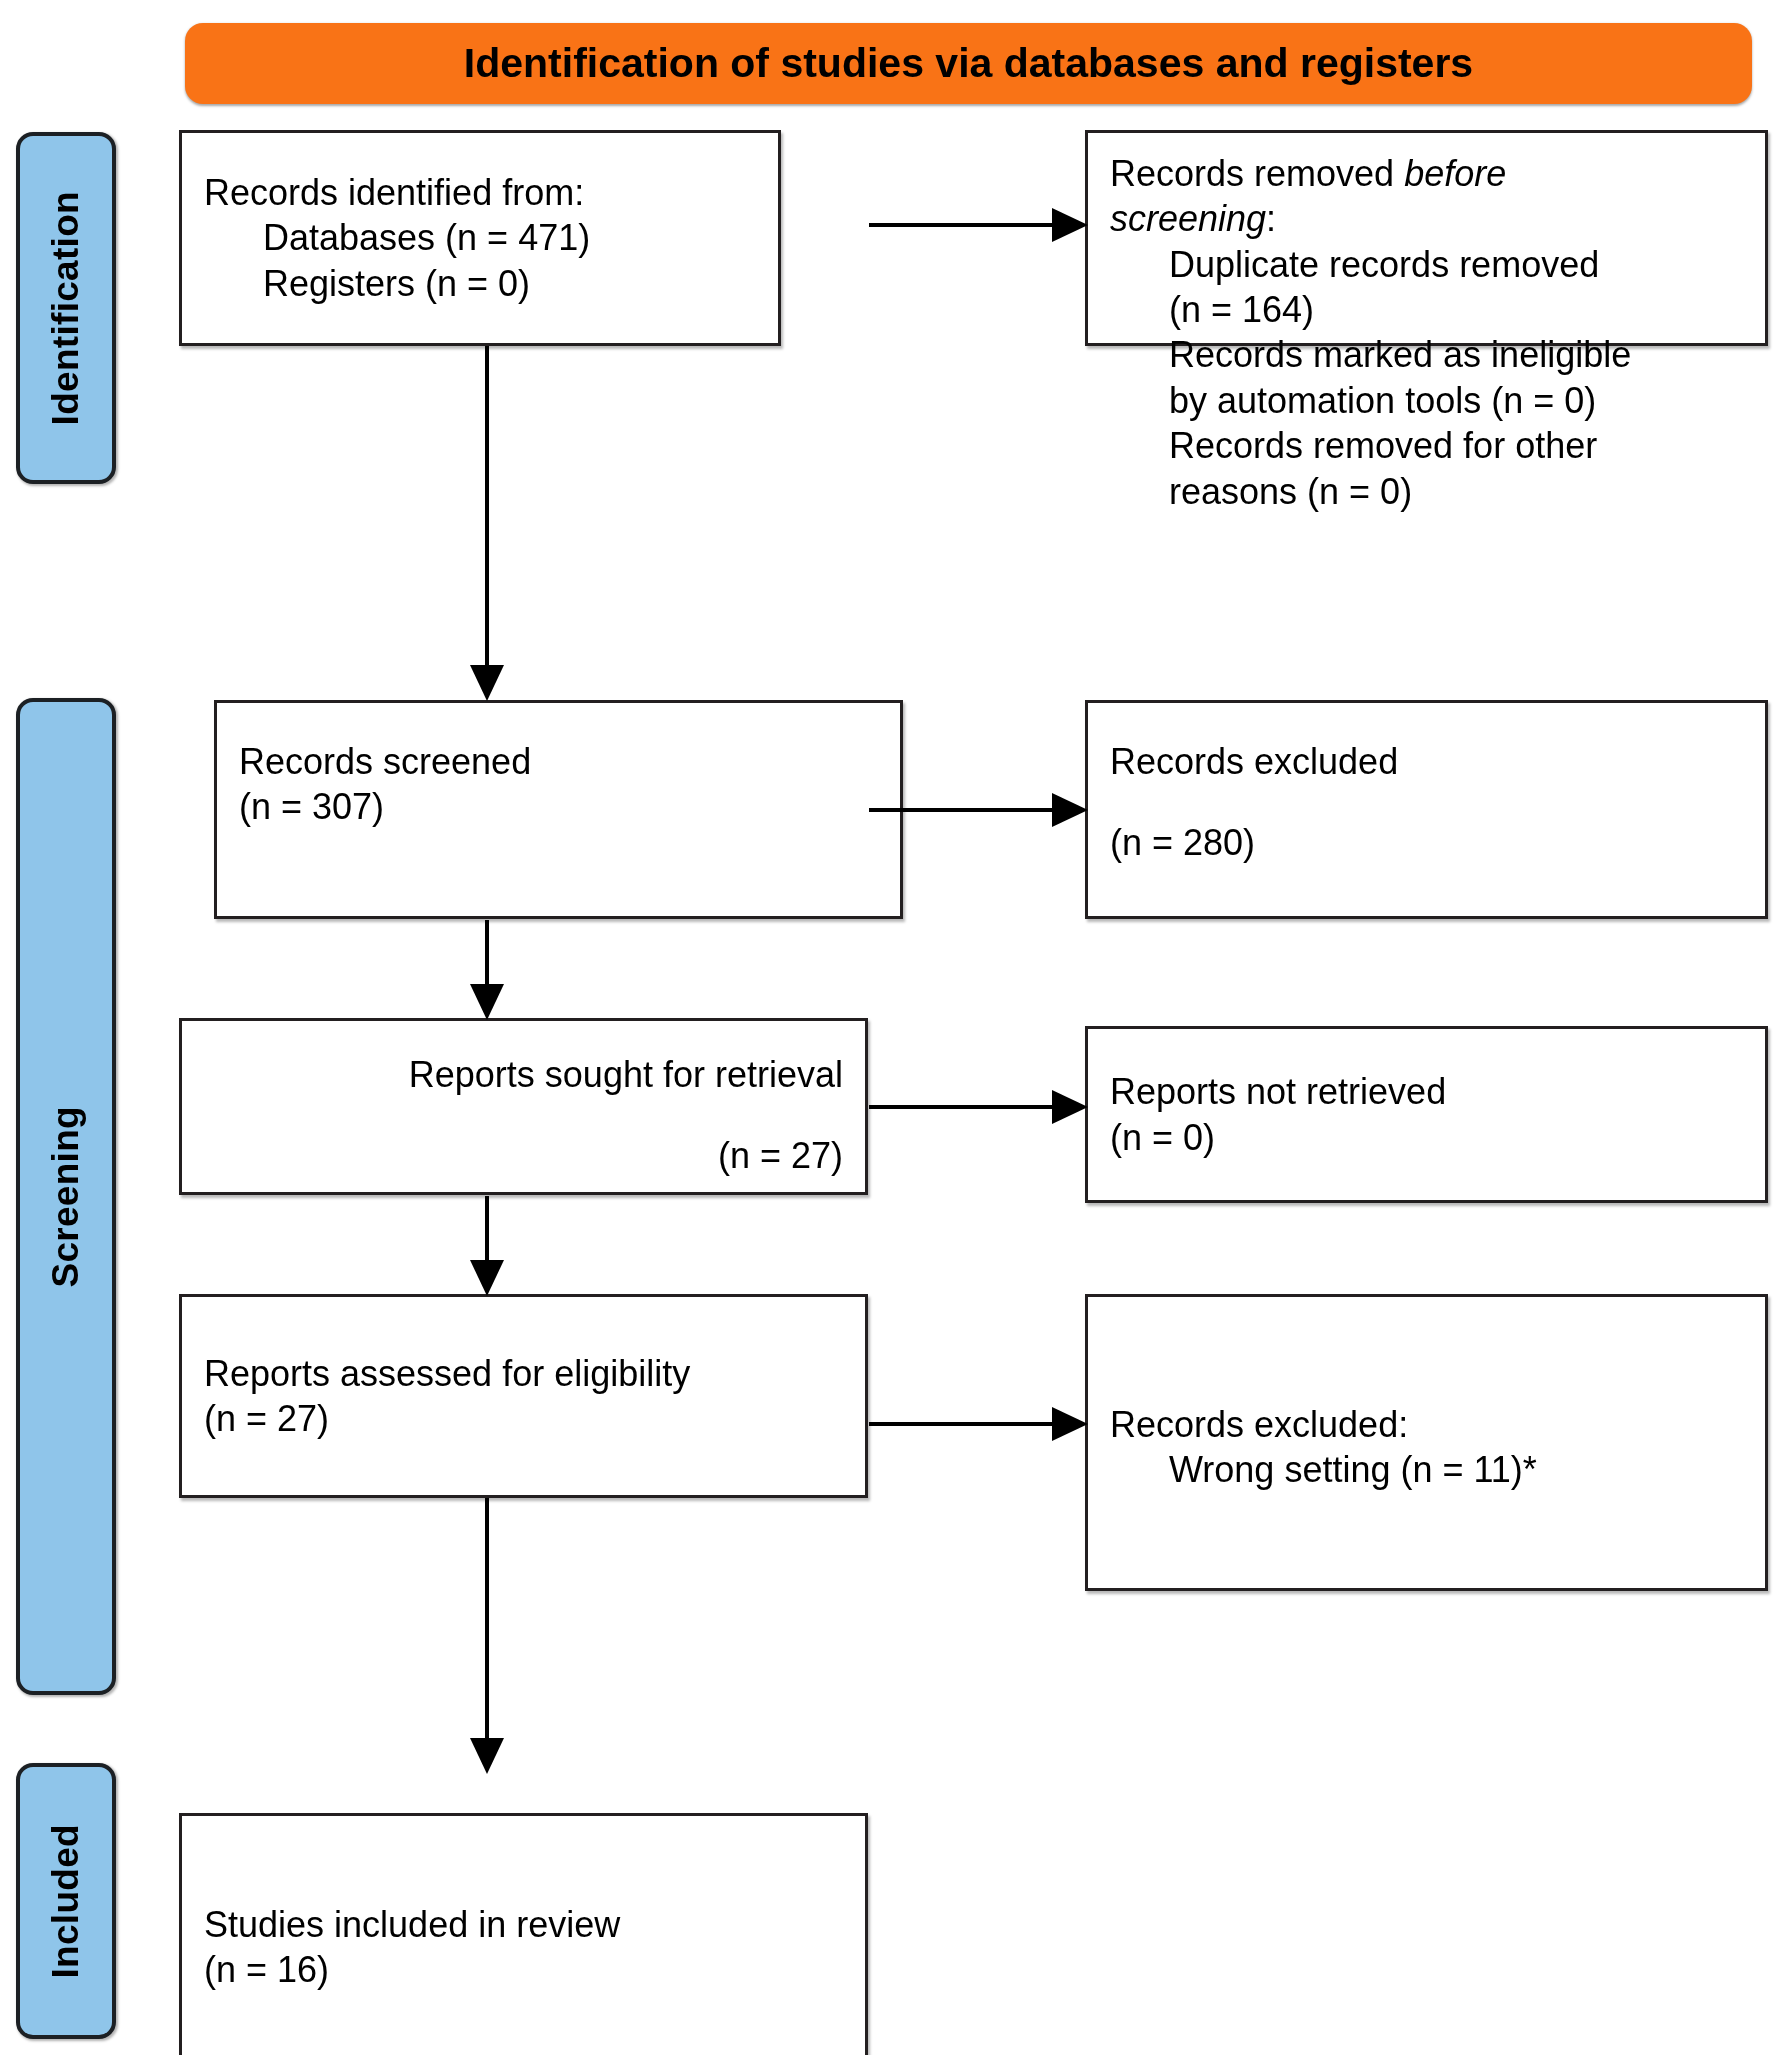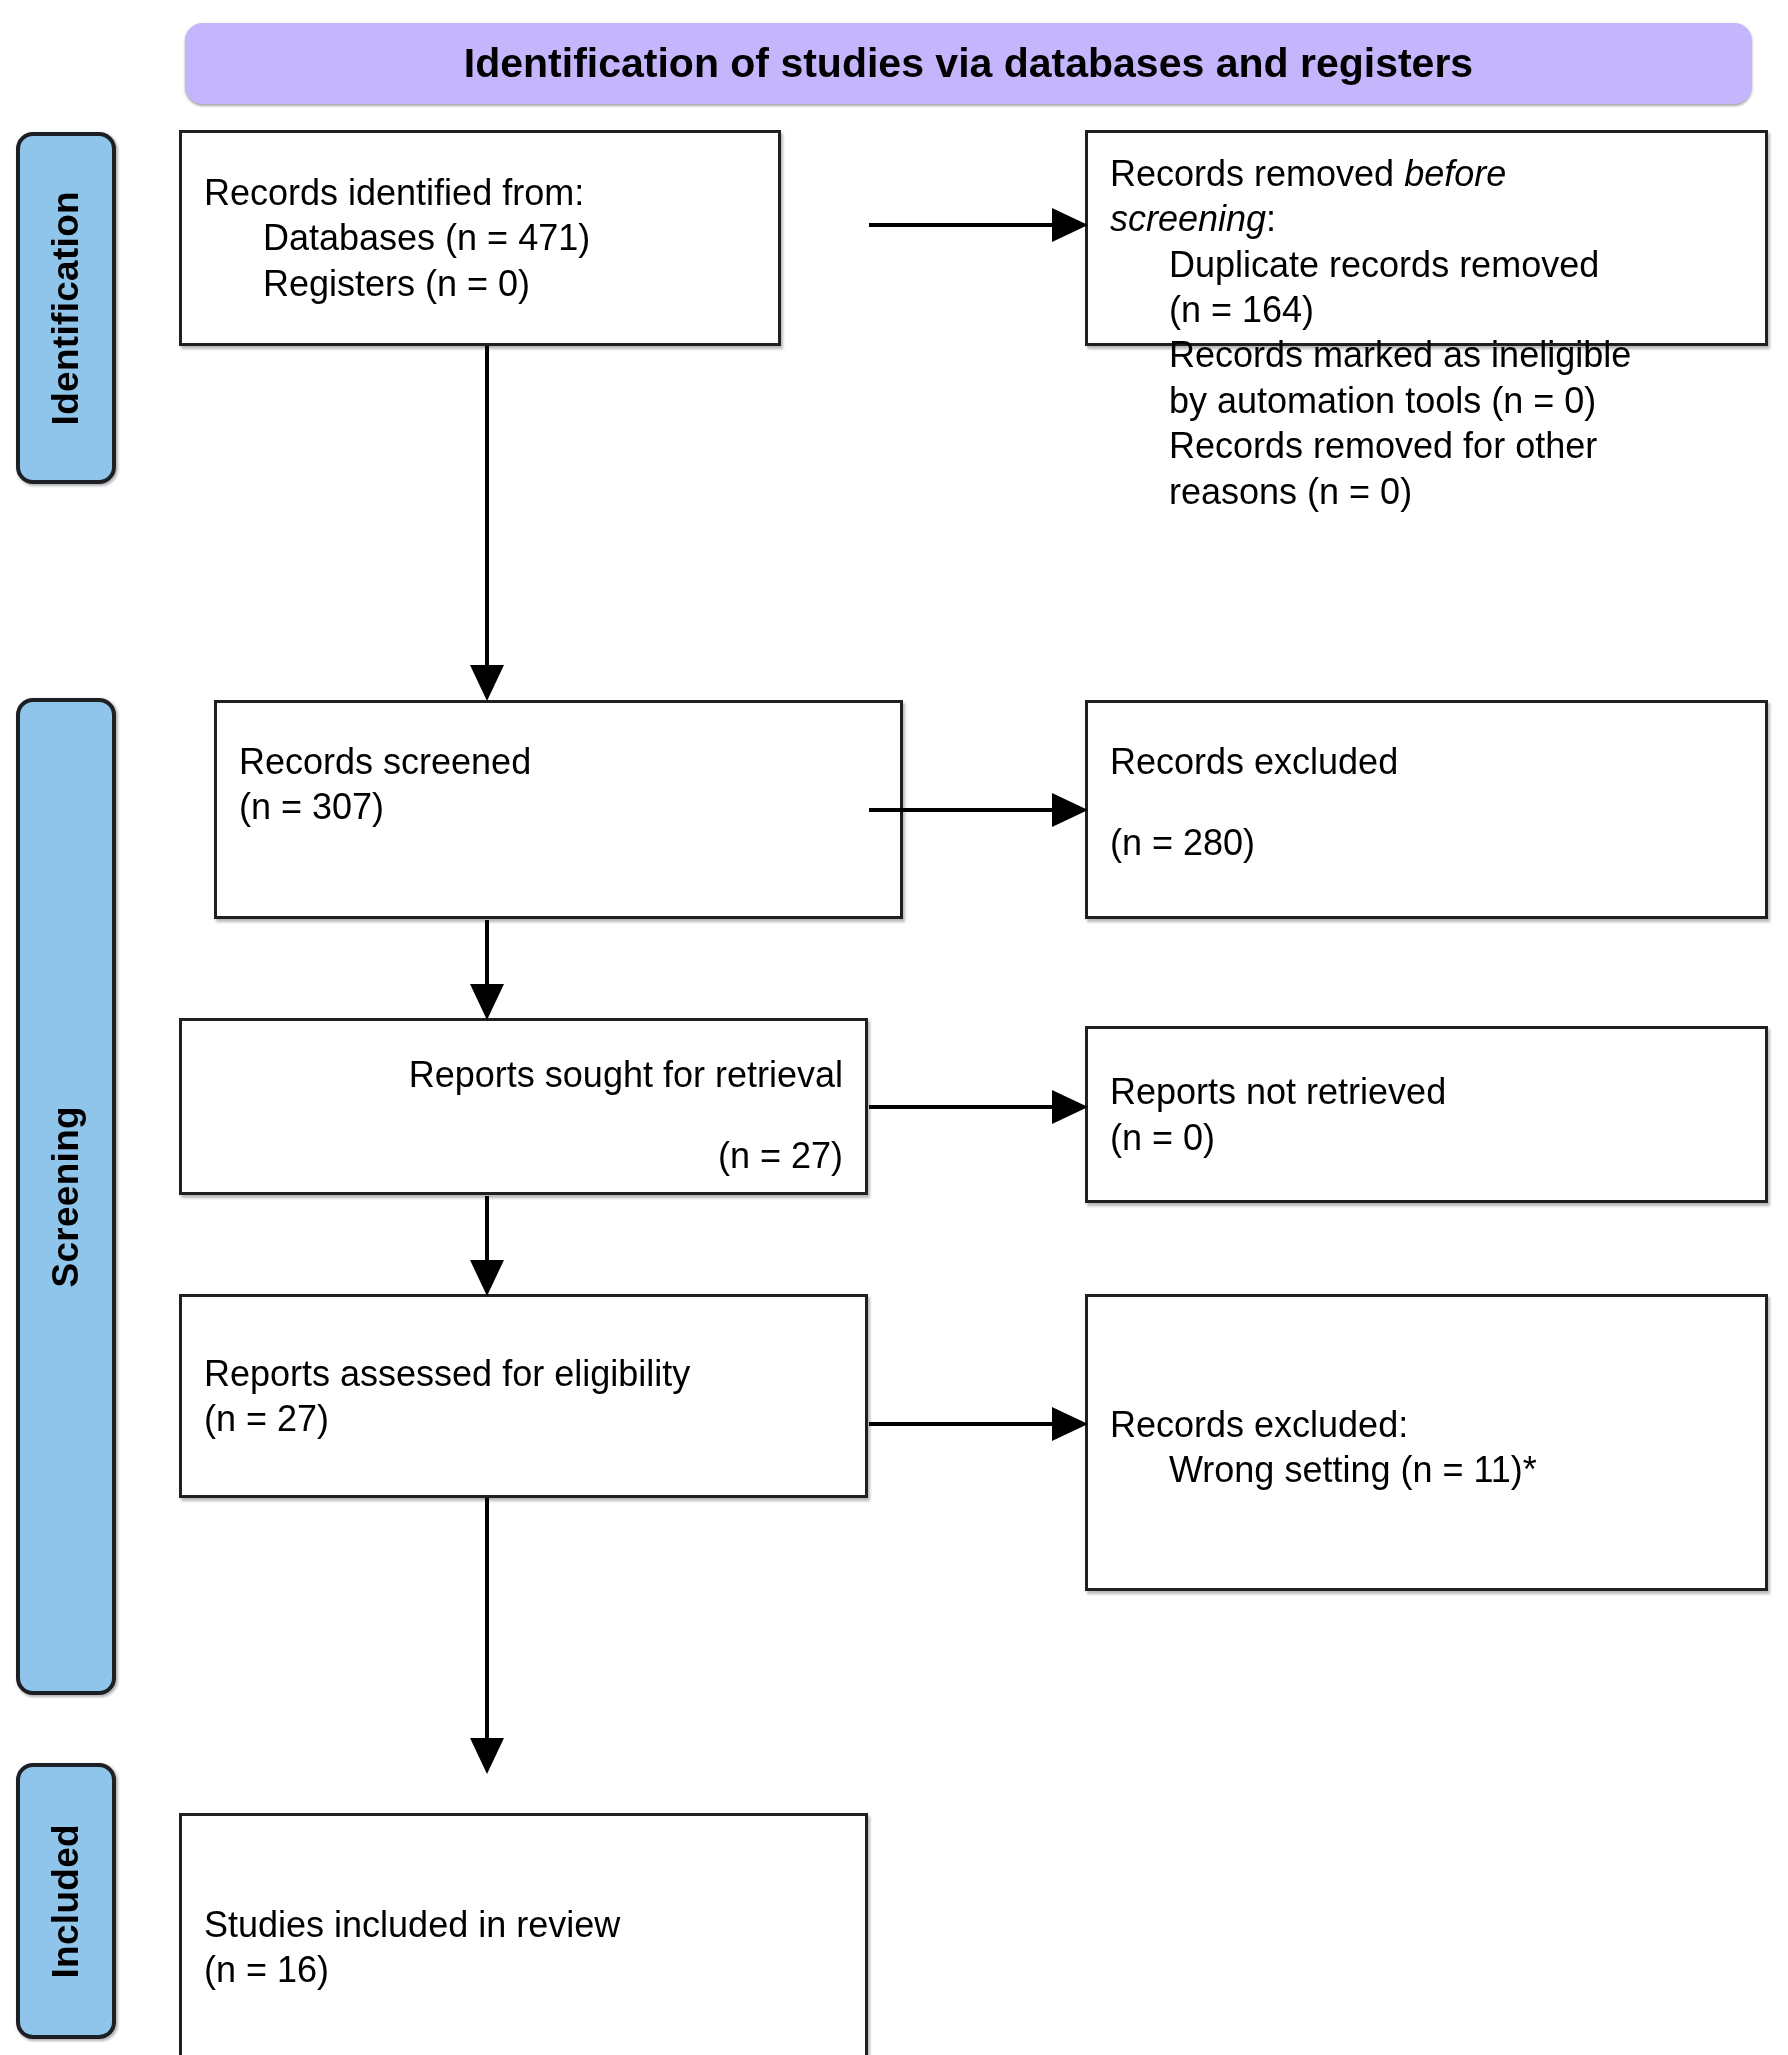--- a/index.html
+++ b/index.html
@@ -19,21 +19,21 @@
     overflow: hidden;
   }
 
   
   .banner {
     position: absolute;
     left: 185px;
     top: 22.6px;
     width: 1567px;
     height: 81px;
-    background: #c4b5fd;
+    background: #f97316;
     border-radius: 18px;
     box-shadow: 0 1.9px 2.6px rgba(0,0,0,0.35);
     display: flex;
     align-items: center;
     justify-content: center;
   }
   .banner-text {
     font-size: 41px;
     font-weight: bold;
     color: #000000;

